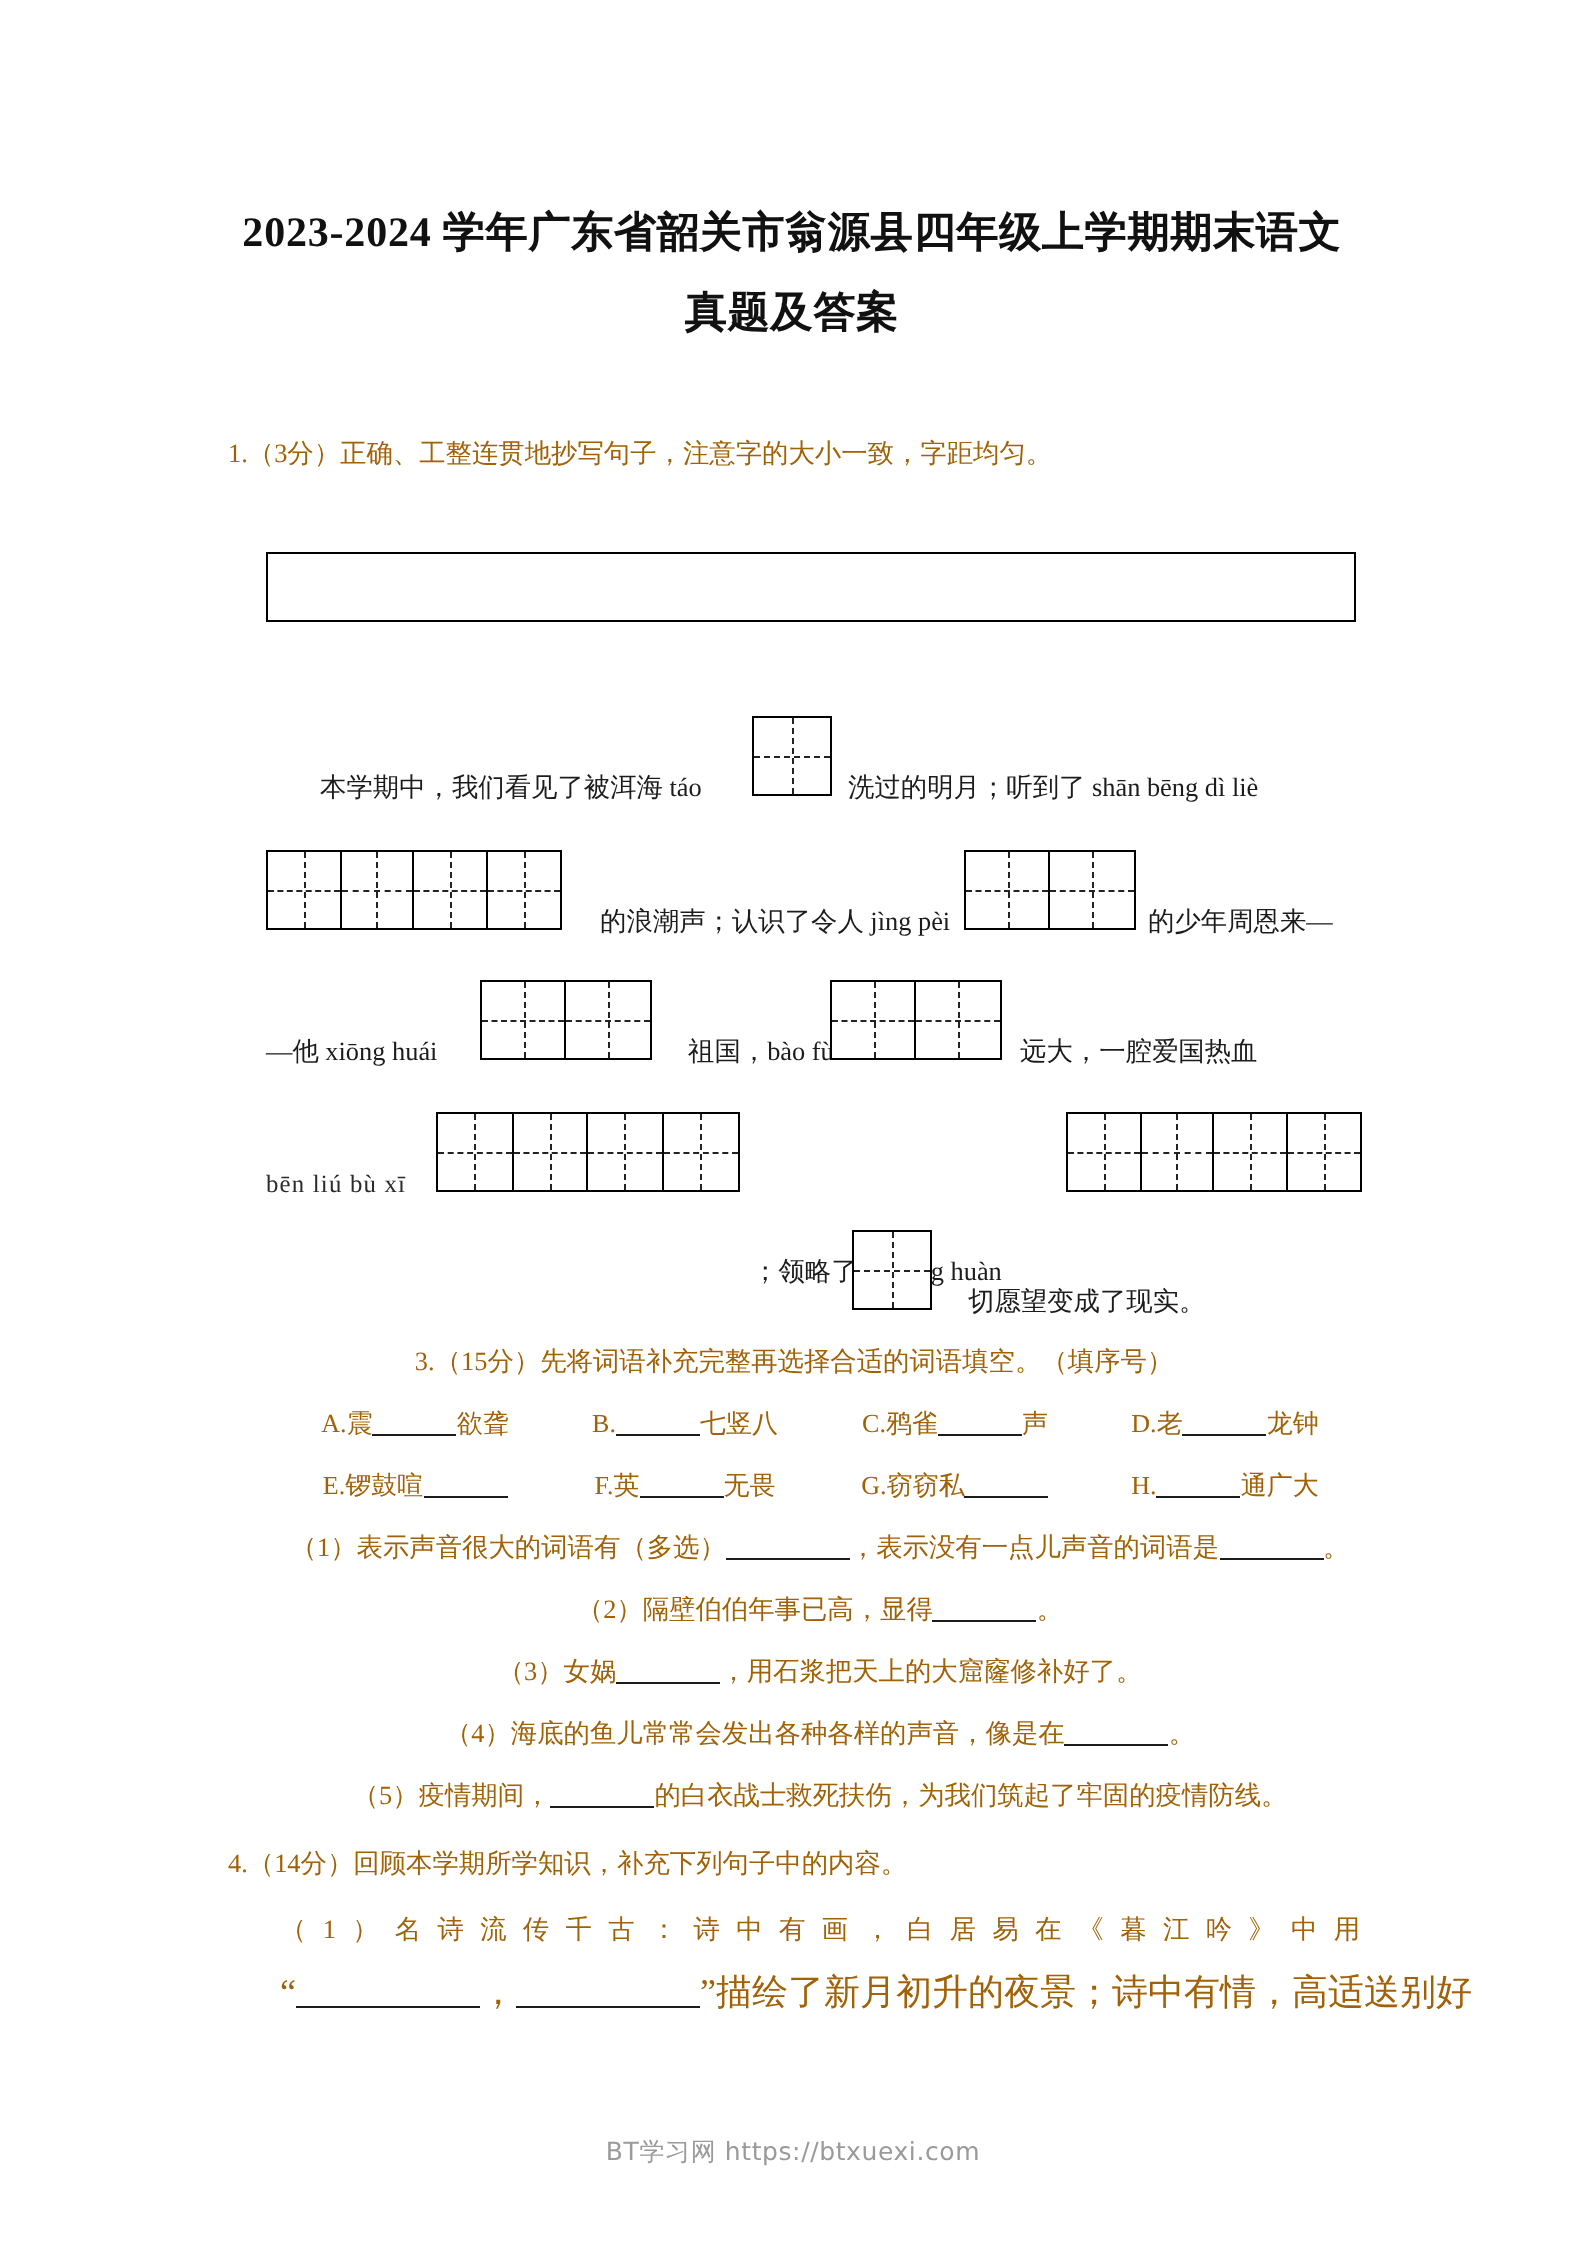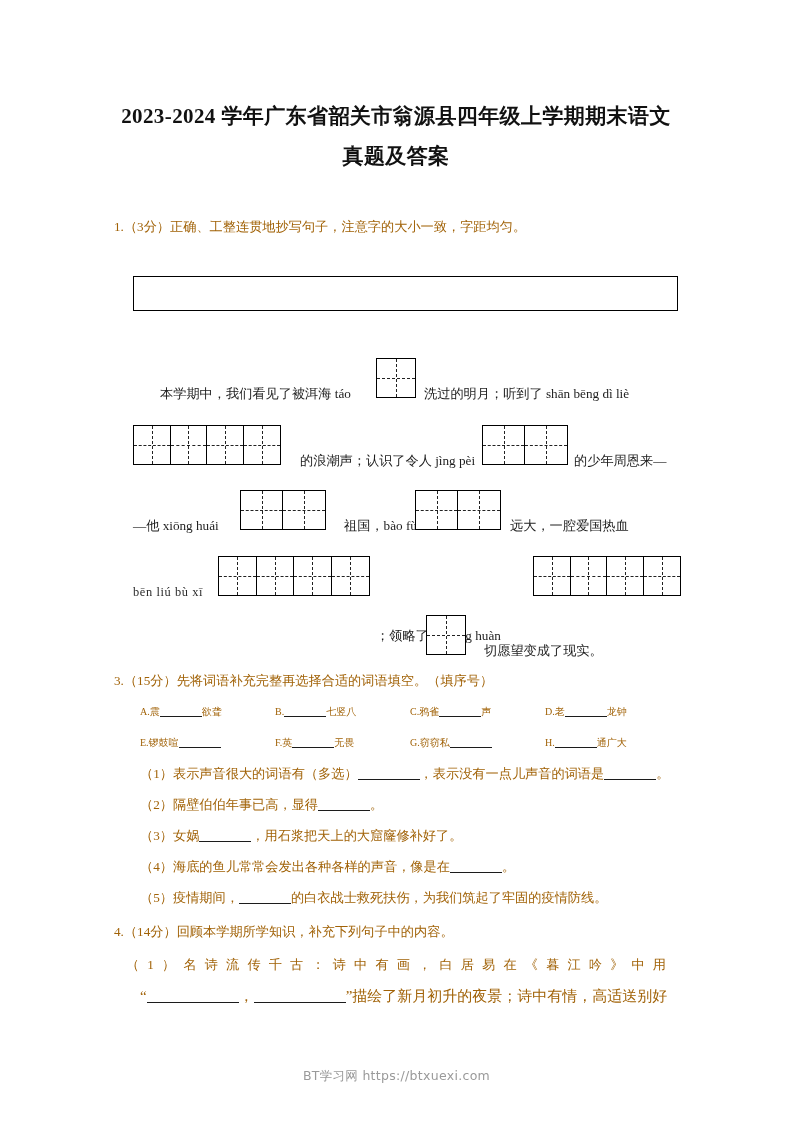--- a/index.html
+++ b/index.html
@@ -125,46 +125,46 @@
 
   
   .idiom-row {
     display: flex;
     margin-left: 26px;
     margin-top: 9px;
     white-space: nowrap;
   }
   .idiom-item {
     width: 141px;
-    font-size: 10px;
+    font-size: 13px;
   }
   .idiom-item .b-s { width: 42px; }
 
   
   .sub {
     margin-left: 26px;
     margin-top: 9px;
     white-space: nowrap;
     font-size: 13.2px;
   }
 
   
   .q4-line1 {
-    margin-left: 12px;
+    margin-left: 26px;
     margin-top: 11px;
     text-align: justify;
     text-align-last: justify;
     width: 540px;
     font-size: 13.2px;
   }
   .q4-line2 {
     margin-left: 26px;
     margin-top: 9px;
     white-space: nowrap;
-    font-size: 15px;
+    font-size: 18px;
   }
 
   
   .footer {
     position: absolute;
     left: 0;
     top: 1068px;
     width: 793px;
     text-align: center;
     font-family: "DejaVu Sans", "Liberation Sans", sans-serif;
@@ -233,21 +233,21 @@
     <div class="cell" style="width:37px;height:38px;"></div>
     <div class="cell" style="width:37px;height:38px;"></div>
     <div class="cell" style="width:37px;height:38px;"></div>
   </div>
 
   <div class="grid" style="left:426px; top:615px; width:40px; height:40px;">
     <div class="cell" style="width:38px;height:38px;"></div>
   </div>
   <div class="frag" style="left:484px; top:642px;">切愿望变成了现实。</div>
 
-  <div class="qblock" style="top:670px;">
+  <div class="qblock" style="top:670px;text-align:center;">
     <div class="qhead">3.（15分）先将词语补充完整再选择合适的词语填空。（填序号）</div>
 
     <div class="idiom-row">
       <div class="idiom-item"><span>A.</span><span>震</span><span class="blank b-s"></span><span>欲聋</span></div>
       <div class="idiom-item"><span>B.</span><span></span><span class="blank b-s"></span><span>七竖八</span></div>
       <div class="idiom-item"><span>C.</span><span>鸦雀</span><span class="blank b-s"></span><span>声</span></div>
       <div class="idiom-item"><span>D.</span><span>老</span><span class="blank b-s"></span><span>龙钟</span></div>
     </div>
 
     <div class="idiom-row">

